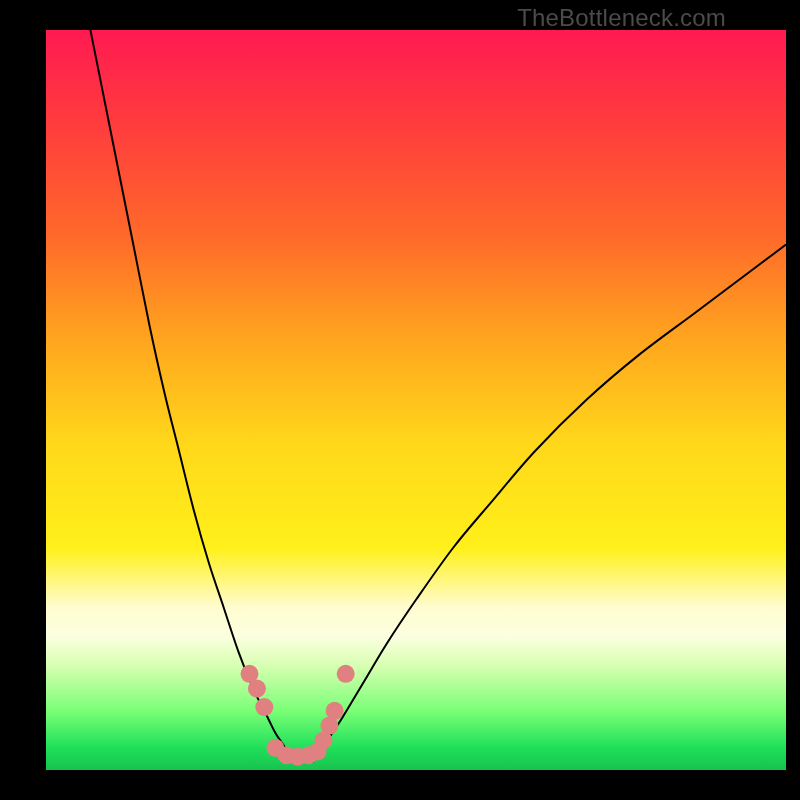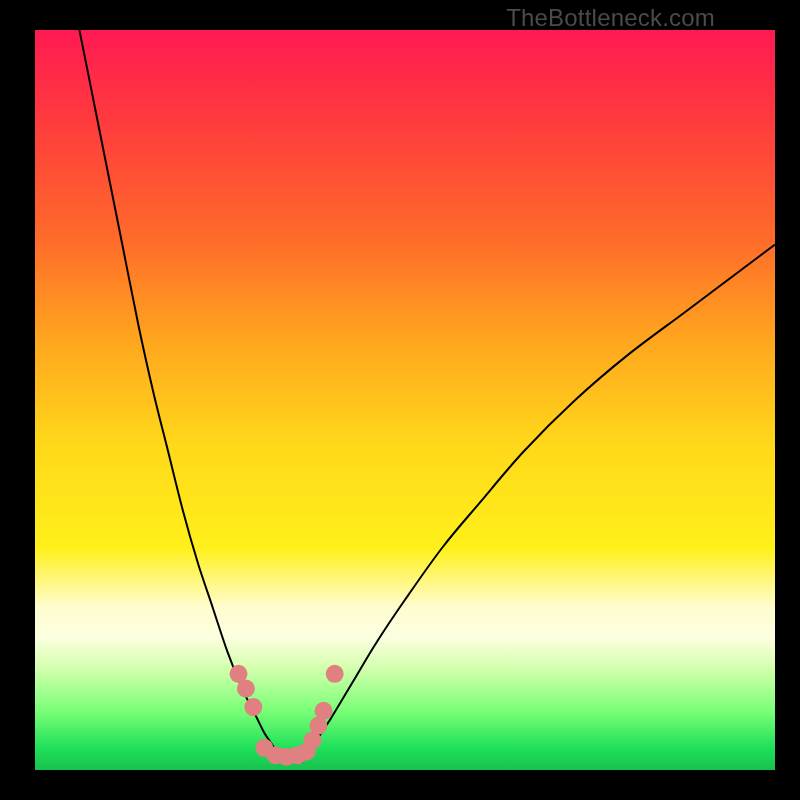--- a/index.html
+++ b/index.html
@@ -7,21 +7,21 @@
     padding: 0;
     width: 800px;
     height: 800px;
     background: #000;
     overflow: hidden;
     font-family: Arial, Helvetica, sans-serif;
   }
   .frame {
     position: absolute;
     top: 0;
-    left: 5px;
+    left: 16px;
     width: 720px;
     height: 800px;
     background: #000;
   }
   .plot {
     position: absolute;
     top: 30px;
     left: 30px;
     width: 740px;
     height: 740px;

